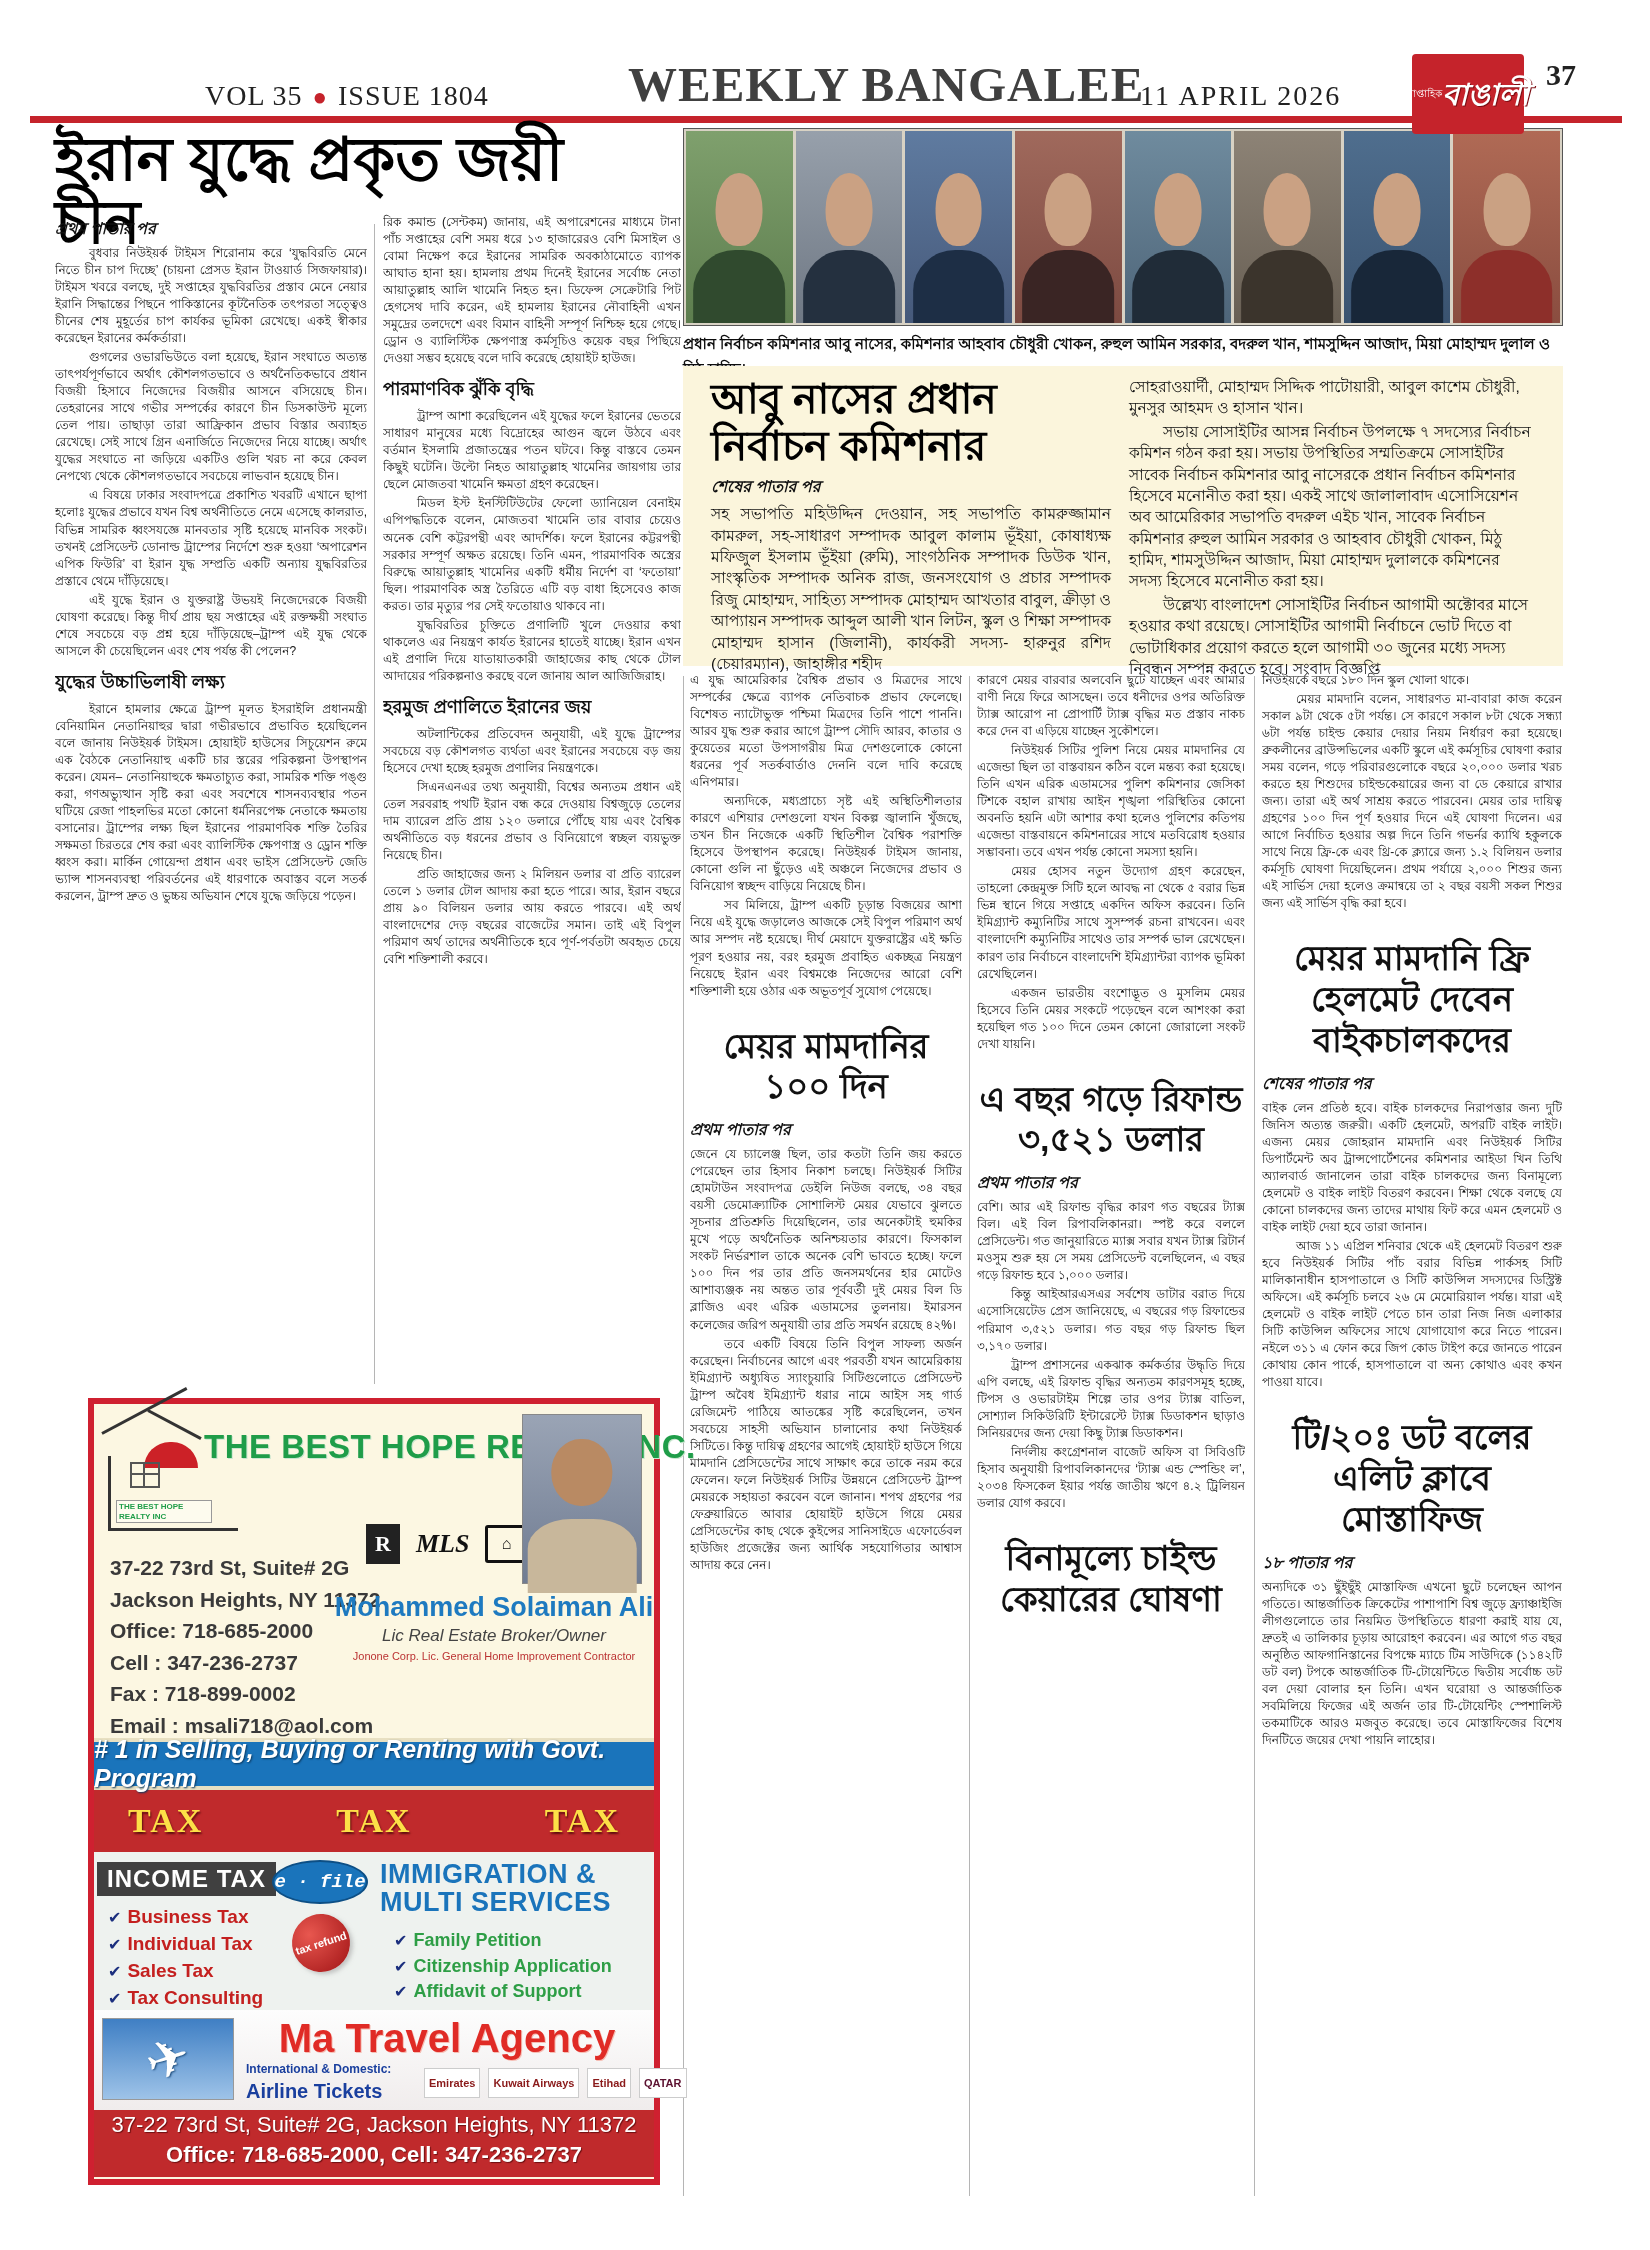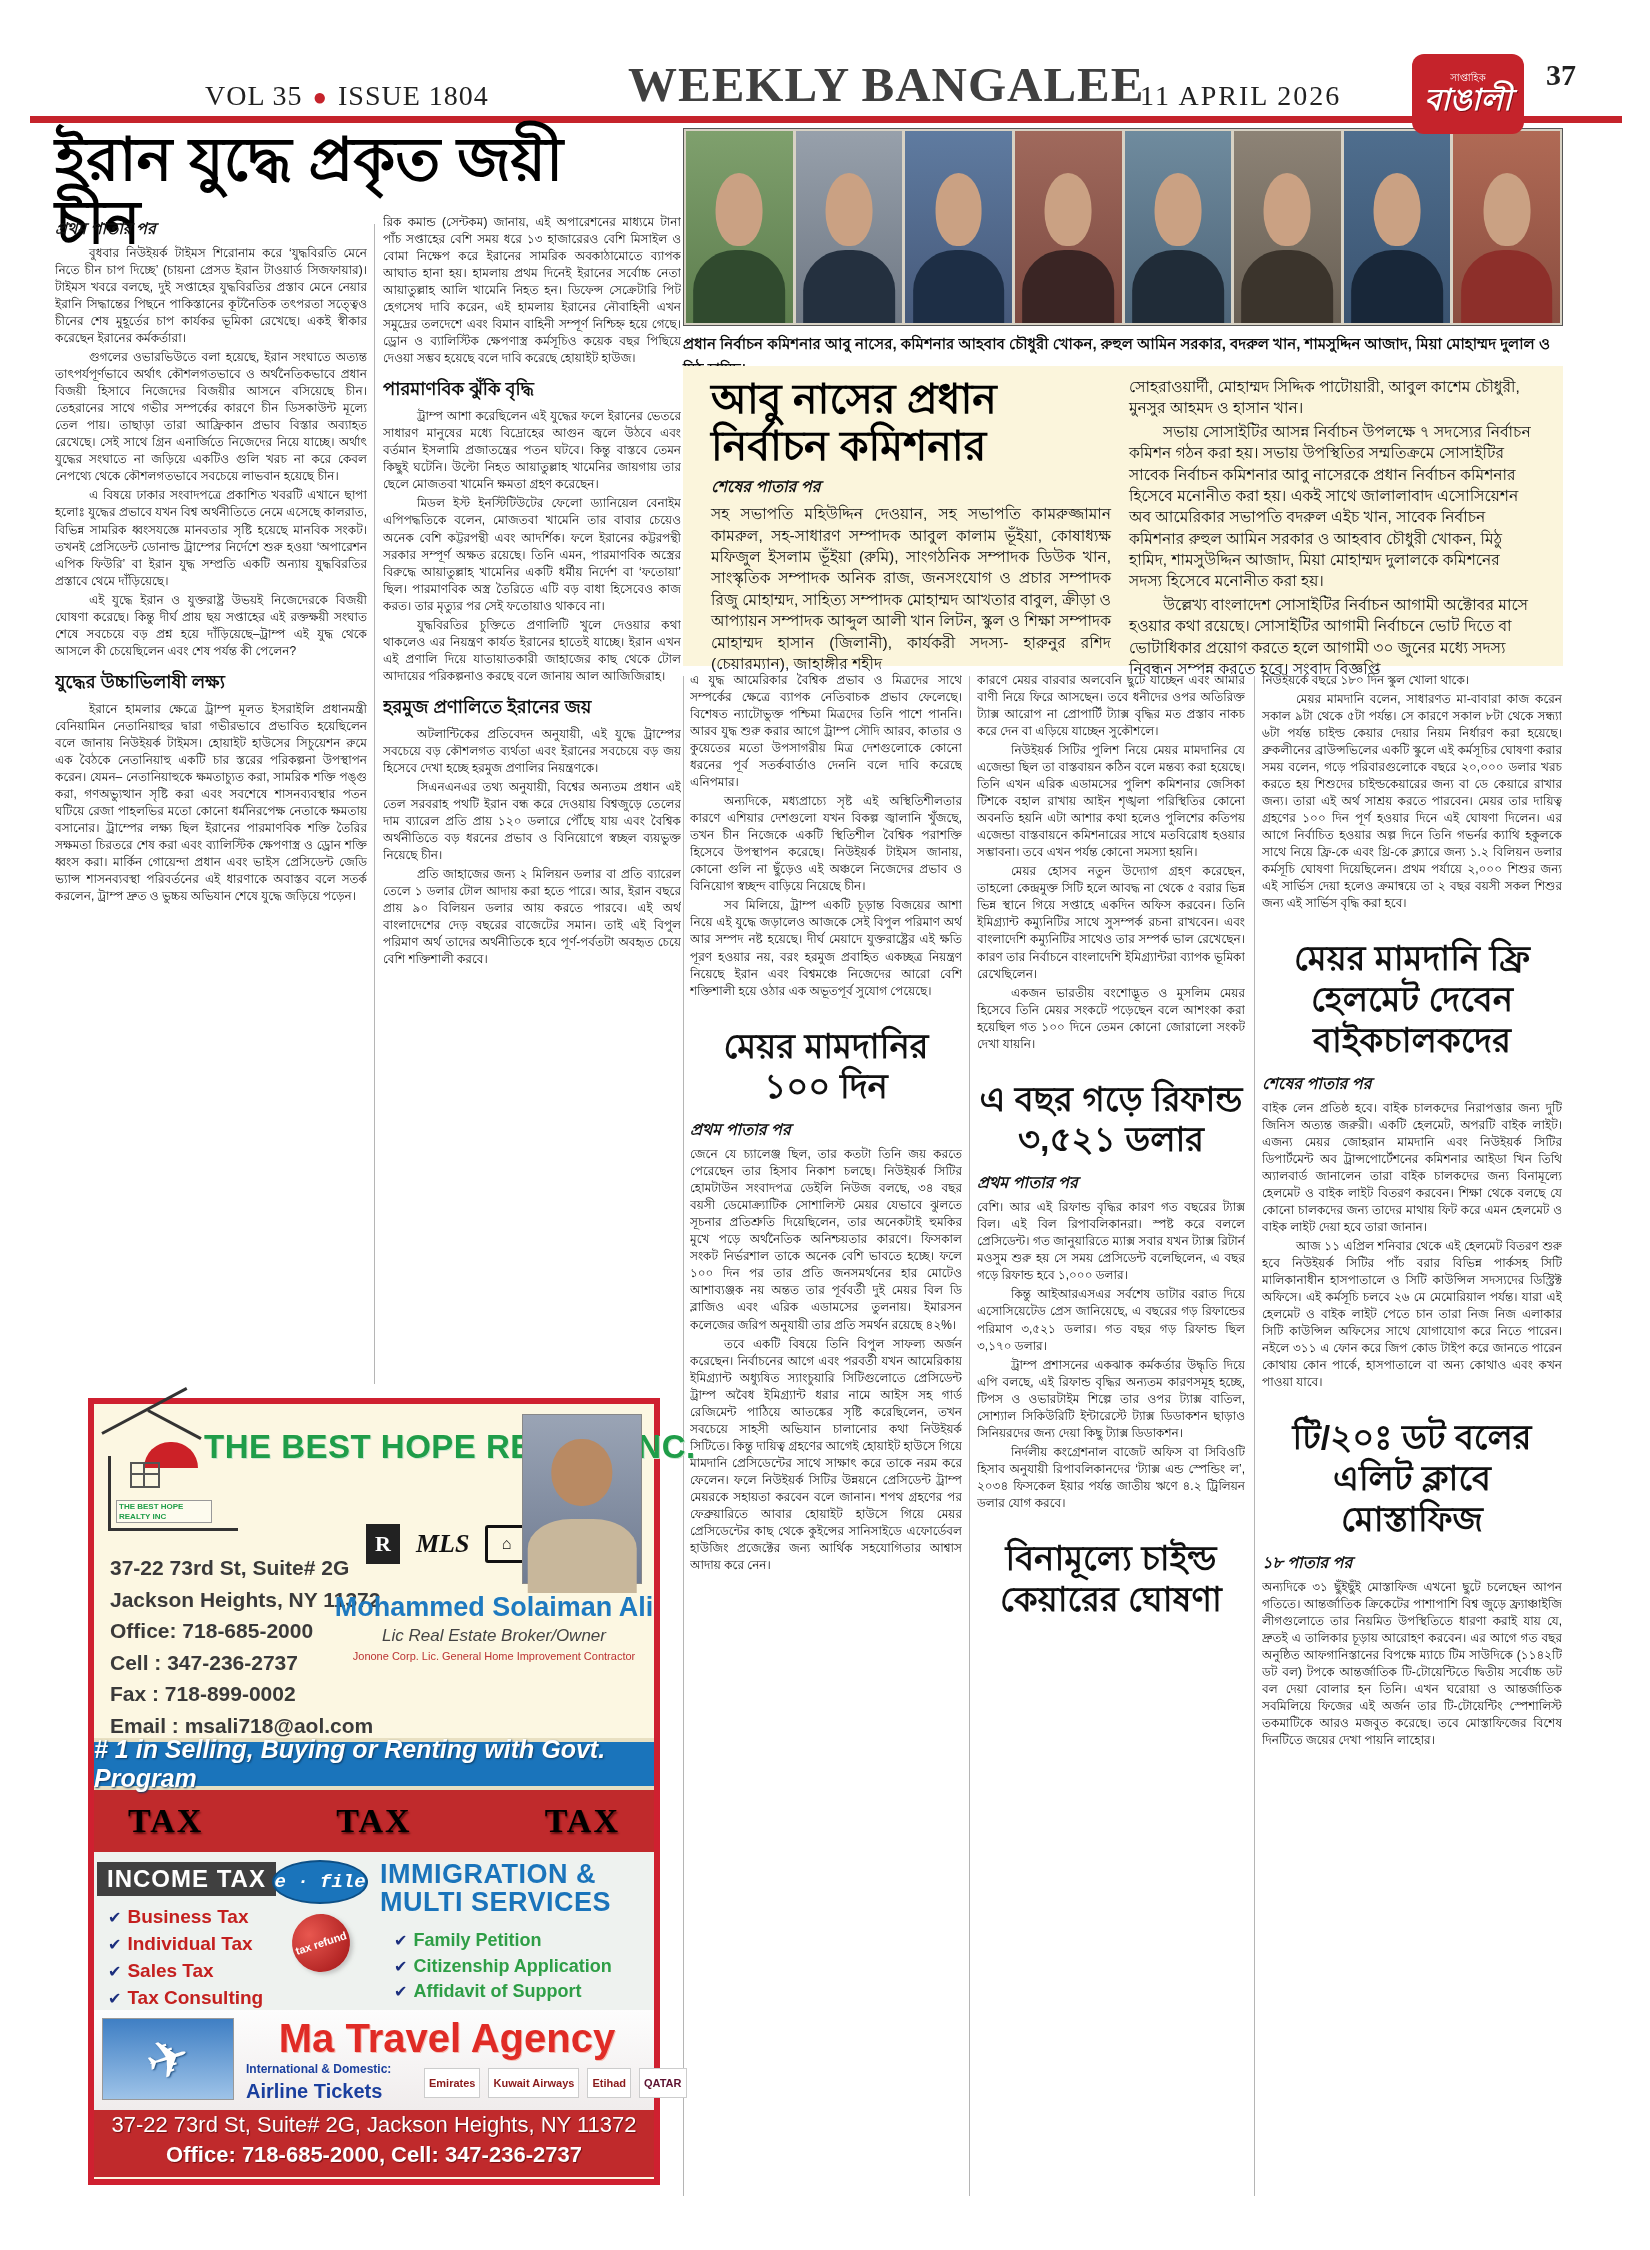--- a/index.html
+++ b/index.html
@@ -4,22 +4,22 @@
 <style>
   html,body{margin:0;padding:0;background:#e8e8e8;}
   .page{position:relative;width:1650px;height:2250px;background:#ffffff;margin:0 auto;
         font-family:"Liberation Sans","DejaVu Sans",sans-serif;color:#111;overflow:hidden;}
   .abs{position:absolute;}
   
   .hdr-vol{left:205px;top:80px;font:28px "Liberation Serif",serif;letter-spacing:1px;color:#222;}
   .hdr-dot{color:#c5232b;font-size:24px;padding:0 10px;}
   .masthead{left:628px;top:56px;font:bold 49px "Liberation Serif",serif;letter-spacing:1px;color:#404040;}
   .hdr-date{left:1140px;top:80px;font:28px "Liberation Serif",serif;letter-spacing:2px;color:#222;}
-  .logo{left:1412px;top:54px;width:112px;height:80px;background:#c5232b;border-radius:12px;
-        display:flex;flex-direction:column;align-items:center;justify-content:center;color:#fff;z-index:3;}
+  .logo{left:1412px;top:54px;width:112px;height:80px;background:#c5232b;border-radius:4px;
+        display:flex;flex-direction:row;align-items:center;justify-content:center;color:#fff;z-index:3;}
   .logo .sm{font-size:10px;line-height:1;}
   .logo .lg{font-size:30px;font-weight:bold;font-style:italic;line-height:1.1;text-shadow:1px 1px 0 #7c0e13;}
   .pageno{left:1546px;top:58px;font:bold 30px "Liberation Serif",serif;color:#222;}
   .redrule{left:30px;top:116px;width:1592px;height:7px;background:#c5232b;}
   
   .col{position:absolute;overflow:hidden;text-align:justify;}
   .para{font-size:12px;line-height:1.42;text-indent:34px;margin:0 0 2px 0;}
   .para.noindent{text-indent:0;}
   .cont{font-size:16px;font-weight:bold;font-style:italic;margin:2px 0;text-align:left;}
   .subhead{font-size:18px;font-weight:bold;text-align:left;margin:8px 0 2px 0;}
@@ -63,21 +63,21 @@
   .broker-photo{position:absolute;left:428px;top:10px;width:118px;height:168px;background:linear-gradient(#9aa4b5,#707c92);border:1px solid #888;}
   .broker-photo .head{position:absolute;left:50%;top:14%;width:52%;height:40%;transform:translateX(-50%);background:#b98a63;border-radius:48%;}
   .broker-photo .body{position:absolute;left:50%;bottom:-6%;width:92%;height:44%;transform:translateX(-50%);background:#c8b79b;border-radius:40% 40% 0 0;}
   .broker-name{position:absolute;left:240px;top:188px;width:320px;text-align:center;font-size:27px;font-weight:bold;color:#1e7ac0;}
   .broker-title{position:absolute;left:240px;top:222px;width:320px;text-align:center;font-size:17px;font-style:italic;color:#444;}
   .broker-sub{position:absolute;left:240px;top:246px;width:320px;text-align:center;font-size:11px;color:#b33;}
   .ad-banner{height:52px;background:#1a74bb;border-top:4px solid #e8e0c2;border-bottom:4px solid #e8e0c2;
              display:flex;align-items:center;justify-content:center;color:#fff;font-size:25px;font-weight:bold;font-style:italic;
              text-shadow:1px 1px 2px #0b3a63;box-sizing:border-box;}
   .ad-tax{height:62px;background:#c02a2c;display:flex;align-items:center;justify-content:space-between;padding:0 34px;}
-  .ad-tax span{color:#000000;font:bold 34px "Liberation Serif",serif;letter-spacing:2px;text-shadow:1px 2px 2px #5d0d0e;}
+  .ad-tax span{color:#fde047;font:bold 34px "Liberation Serif",serif;letter-spacing:2px;text-shadow:1px 2px 2px #5d0d0e;}
   .ad-svc{position:relative;height:158px;background:#eef2ef;}
   .inc-title{position:absolute;left:3px;top:10px;background:#404040;color:#fff;font-size:24px;font-weight:bold;padding:3px 10px;letter-spacing:1px;}
   .efile{position:absolute;left:178px;top:8px;width:92px;height:40px;background:#1a74bb;border-radius:50%;color:#fff;
          display:flex;align-items:center;justify-content:center;font-size:19px;font-weight:bold;font-style:italic;border:2px solid #0d4f85;font-family:Liberation Mono, monospace;}
   .refund{position:absolute;left:198px;top:62px;width:58px;height:58px;background:radial-gradient(circle at 35% 30%,#e8574f,#a01315);
           border-radius:50%;color:#fff;font-size:11px;font-weight:bold;display:flex;align-items:center;justify-content:center;
           text-align:center;transform:rotate(-18deg);box-shadow:2px 3px 4px #9998;}
   .svc-list{position:absolute;font-size:19px;font-weight:bold;line-height:1.42;}
   .svc-list .chk{color:#1b2f7e;margin-right:6px;font-size:16px;}
   .inc-list{left:14px;top:52px;color:#c4201f;}

